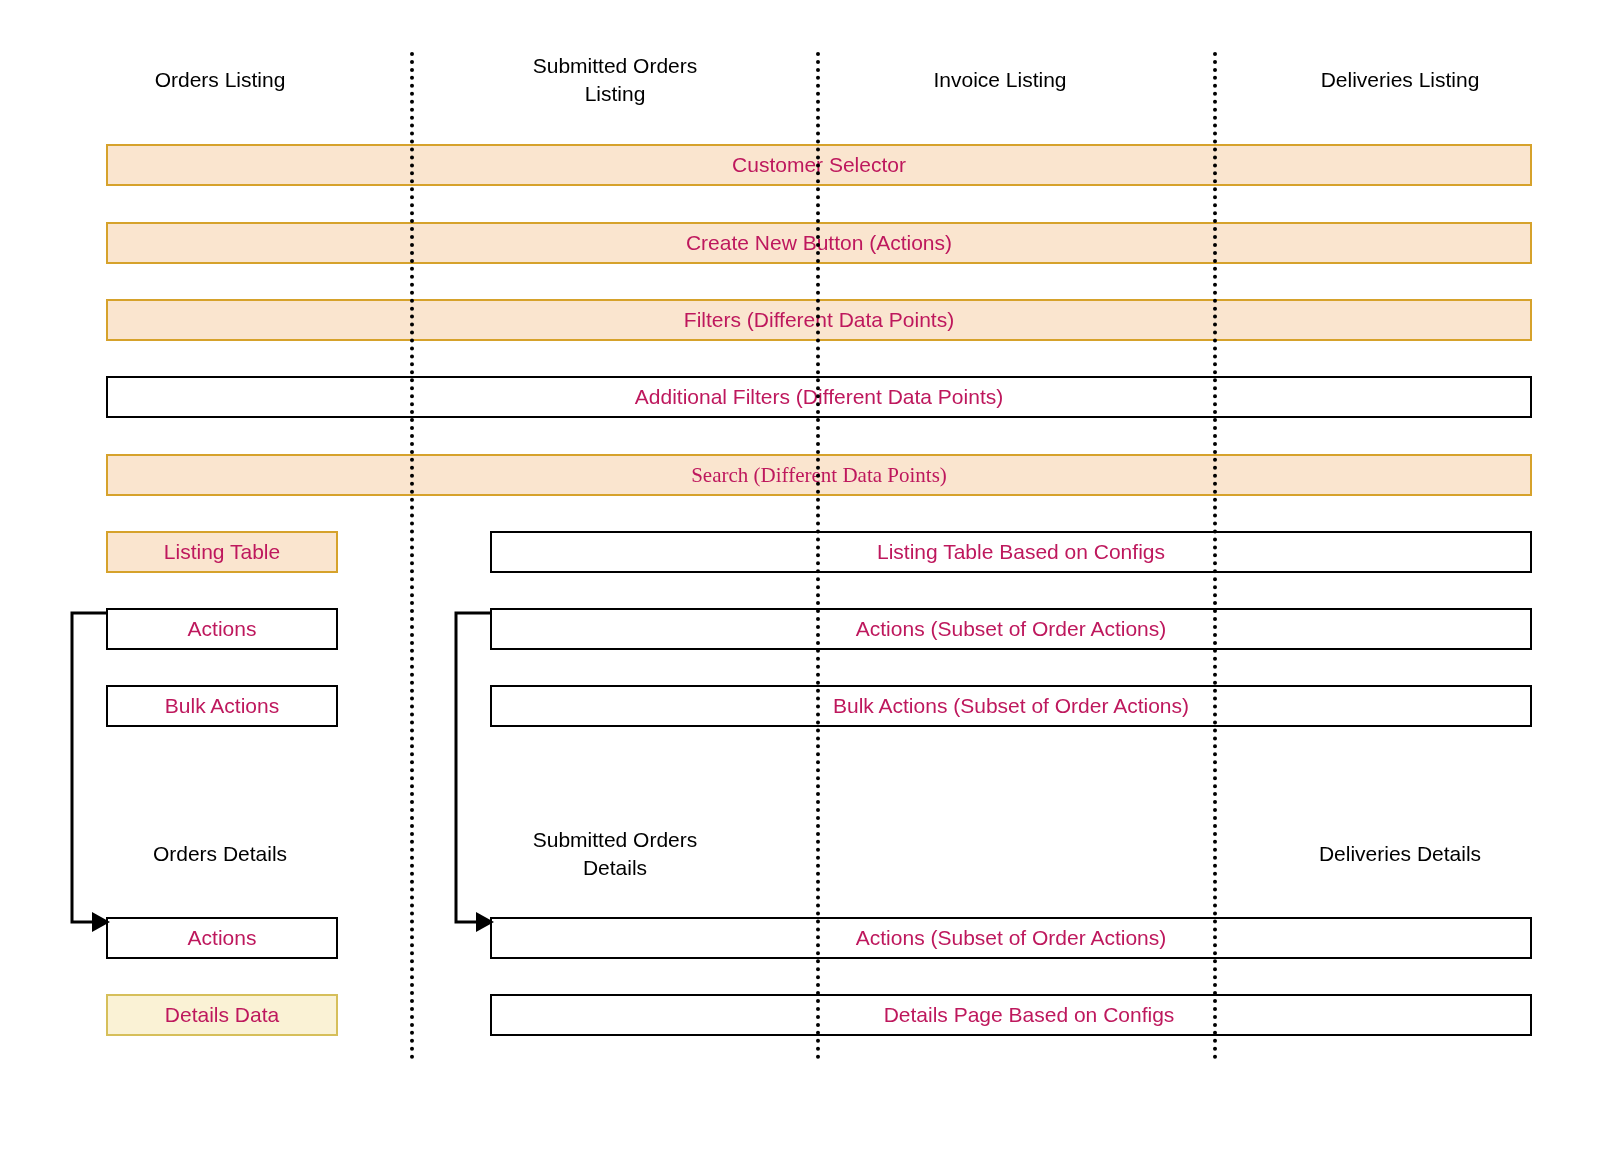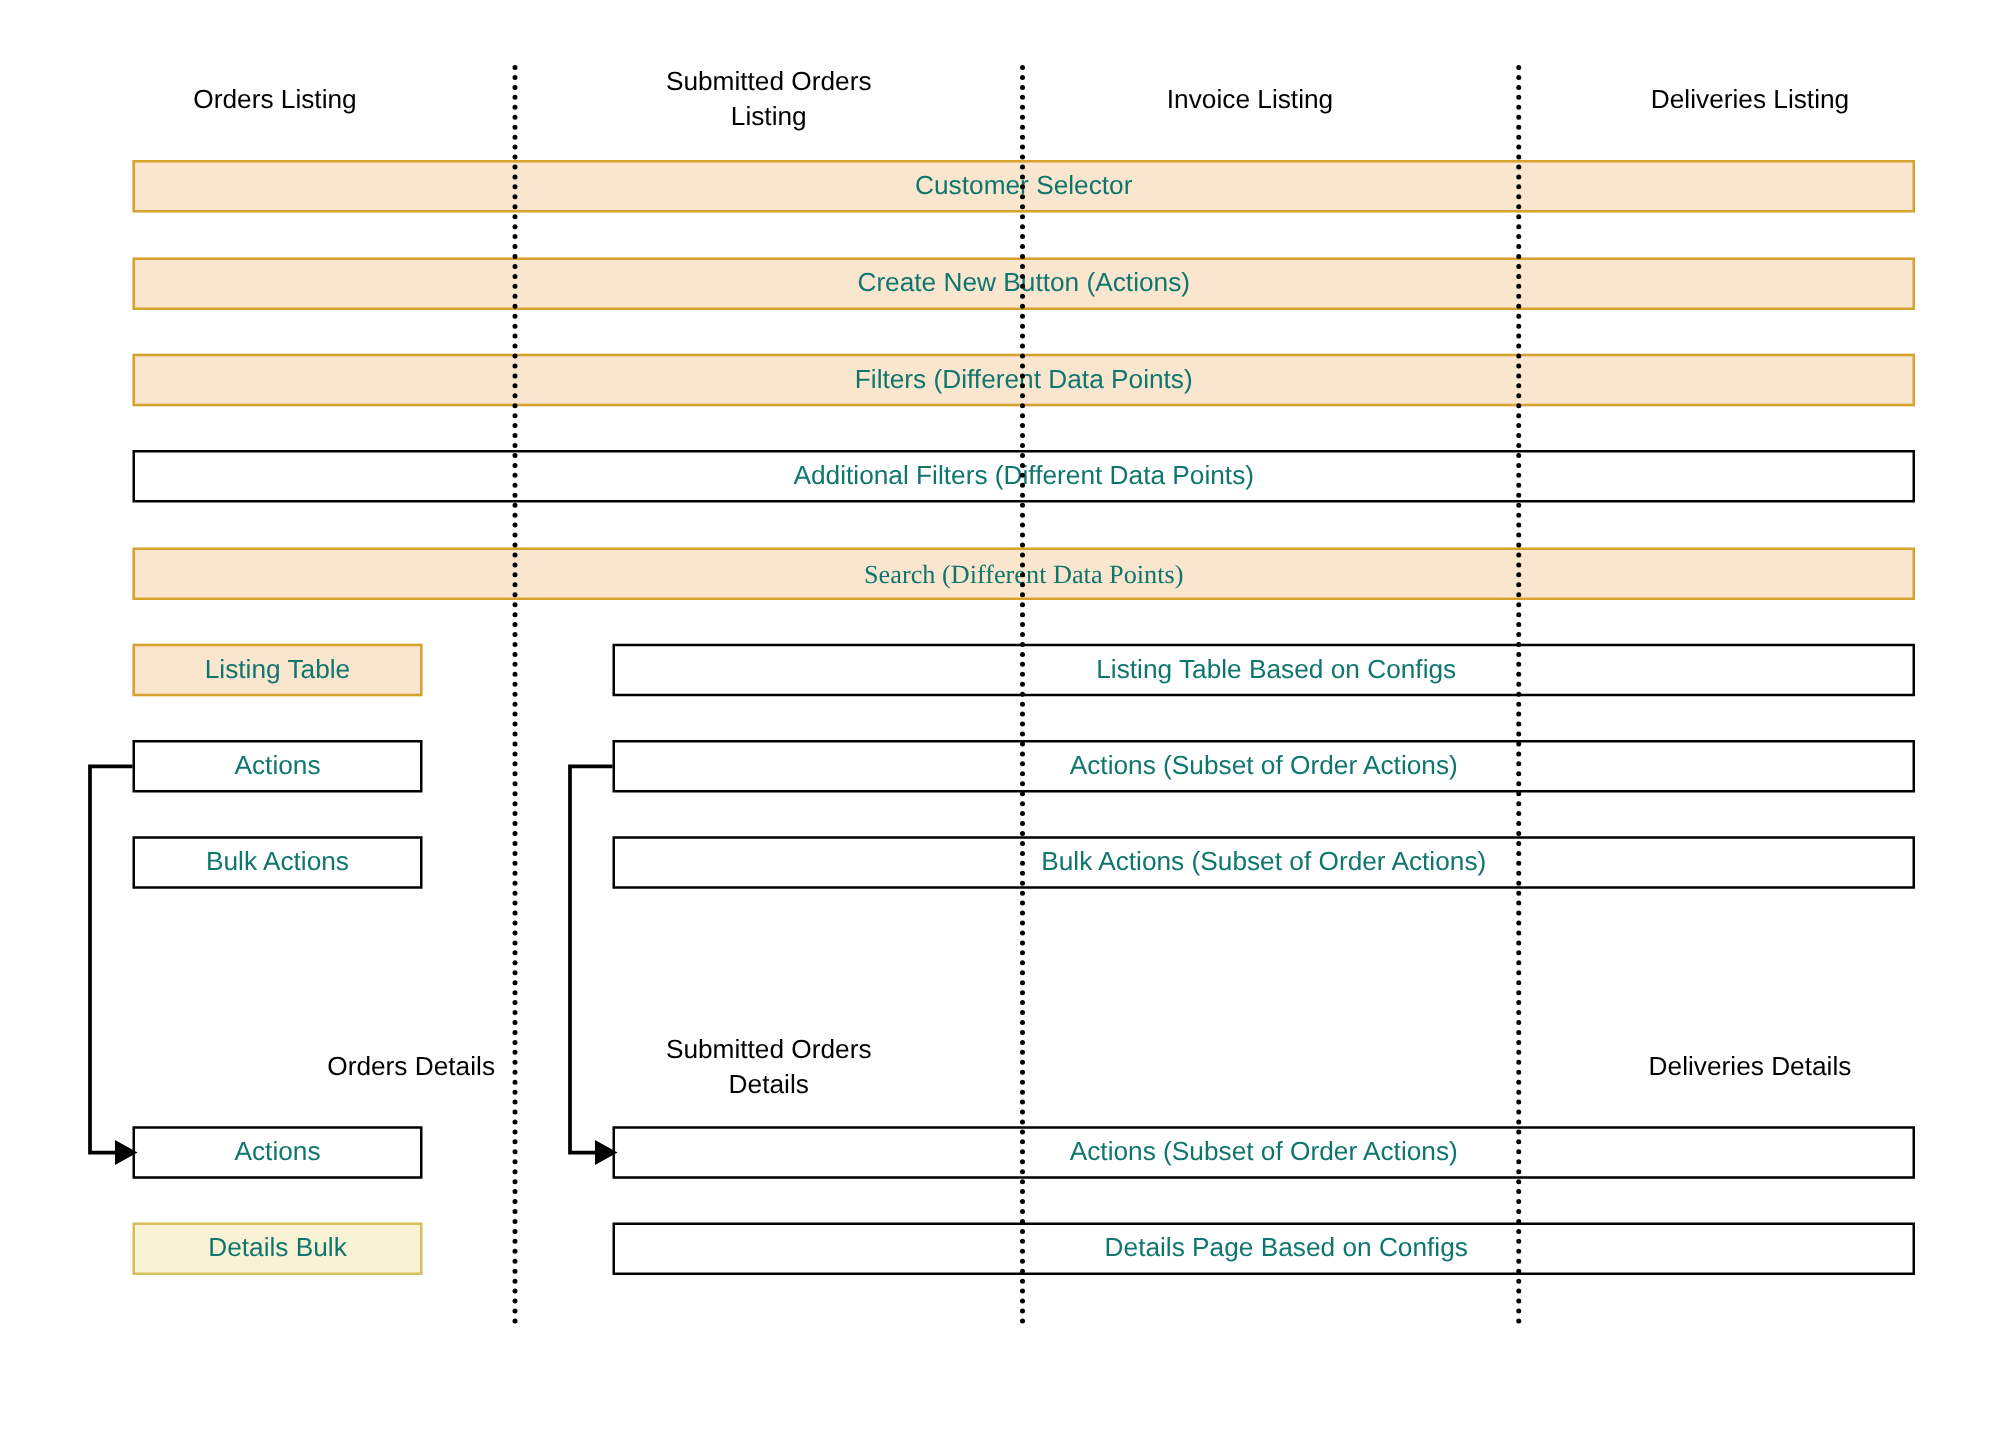--- a/index.html
+++ b/index.html
@@ -38,22 +38,23 @@
   }
 
   
   .bar {
     position: absolute;
     box-sizing: border-box;
     display: flex;
     align-items: center;
     justify-content: center;
     font-size: 21px;
-    color: #0f766e;
+    color: #be185d;
     z-index: 10;
+    margin-top: 16px;
   }
   .bar-peach {
     background: #fae5cf;
     border: 2px solid #d6a22b;
   }
   .bar-yellow {
     background: #faf2d5;
     border: 2px solid #d6bf5a;
   }
   .bar-white {
@@ -94,21 +95,21 @@
 
   <div class="col-header" style="left:60px; top:66px; width:320px;">Orders Listing</div>
 
   <div class="col-header" style="left:445px; top:52px; width:340px;">Submitted Orders
 Listing</div>
 
   <div class="col-header" style="left:840px; top:66px; width:320px;">Invoice Listing</div>
 
   <div class="col-header" style="left:1240px; top:66px; width:320px;">Deliveries Listing</div>
 
-  <div class="section-label" style="left:76px; top:840px; width:320px;text-align:right;">Orders Details</div>
+  <div class="section-label" style="left:60px; top:840px; width:320px;">Orders Details</div>
 
   <div class="section-label" style="left:445px; top:826px; width:340px;">Submitted Orders
 Details</div>
 
 
   <div class="section-label" style="left:1240px; top:840px; width:320px;">Deliveries Details</div>
 
   <div class="lane-divider" style="left:410px; top:52px; height:1008px;"></div>
   <div class="lane-divider" style="left:816px; top:52px; height:1008px;"></div>
   <div class="lane-divider" style="left:1213px; top:52px; height:1008px;"></div>
@@ -130,21 +131,21 @@
   <div class="bar bar-white" style="left:106px; top:669px; width:232px; height:42px;">Bulk Actions</div>
 
   <div class="bar bar-white" style="left:490px; top:515px; width:1042px; height:42px;padding-left:20px;">Listing Table Based on Configs</div>
 
   <div class="bar bar-white" style="left:490px; top:592px; width:1042px; height:42px;">Actions (Subset of Order Actions)</div>
 
   <div class="bar bar-white" style="left:490px; top:669px; width:1042px; height:42px;">Bulk Actions (Subset of Order Actions)</div>
 
   <div class="bar bar-white" style="left:106px; top:901px; width:232px; height:42px;">Actions</div>
 
-  <div class="bar bar-yellow" style="left:106px; top:978px; width:232px; height:42px;">Details Bulk</div>
+  <div class="bar bar-yellow" style="left:106px; top:978px; width:232px; height:42px;">Details Data</div>
 
   <div class="bar bar-white" style="left:490px; top:901px; width:1042px; height:42px;">Actions (Subset of Order Actions)</div>
 
   <div class="bar bar-white" style="left:490px; top:978px; width:1042px; height:42px;padding-left:36px;">Details Page Based on Configs</div>
 
   <svg class="connector" style="left:60px; top:600px; width:60px; height:330px;" viewBox="0 0 60 330">
     <path d="M 46 13 L 12 13 L 12 322 L 32 322"></path>
     <polygon points="32,312 50,322 32,332"></polygon>
   </svg>
 

